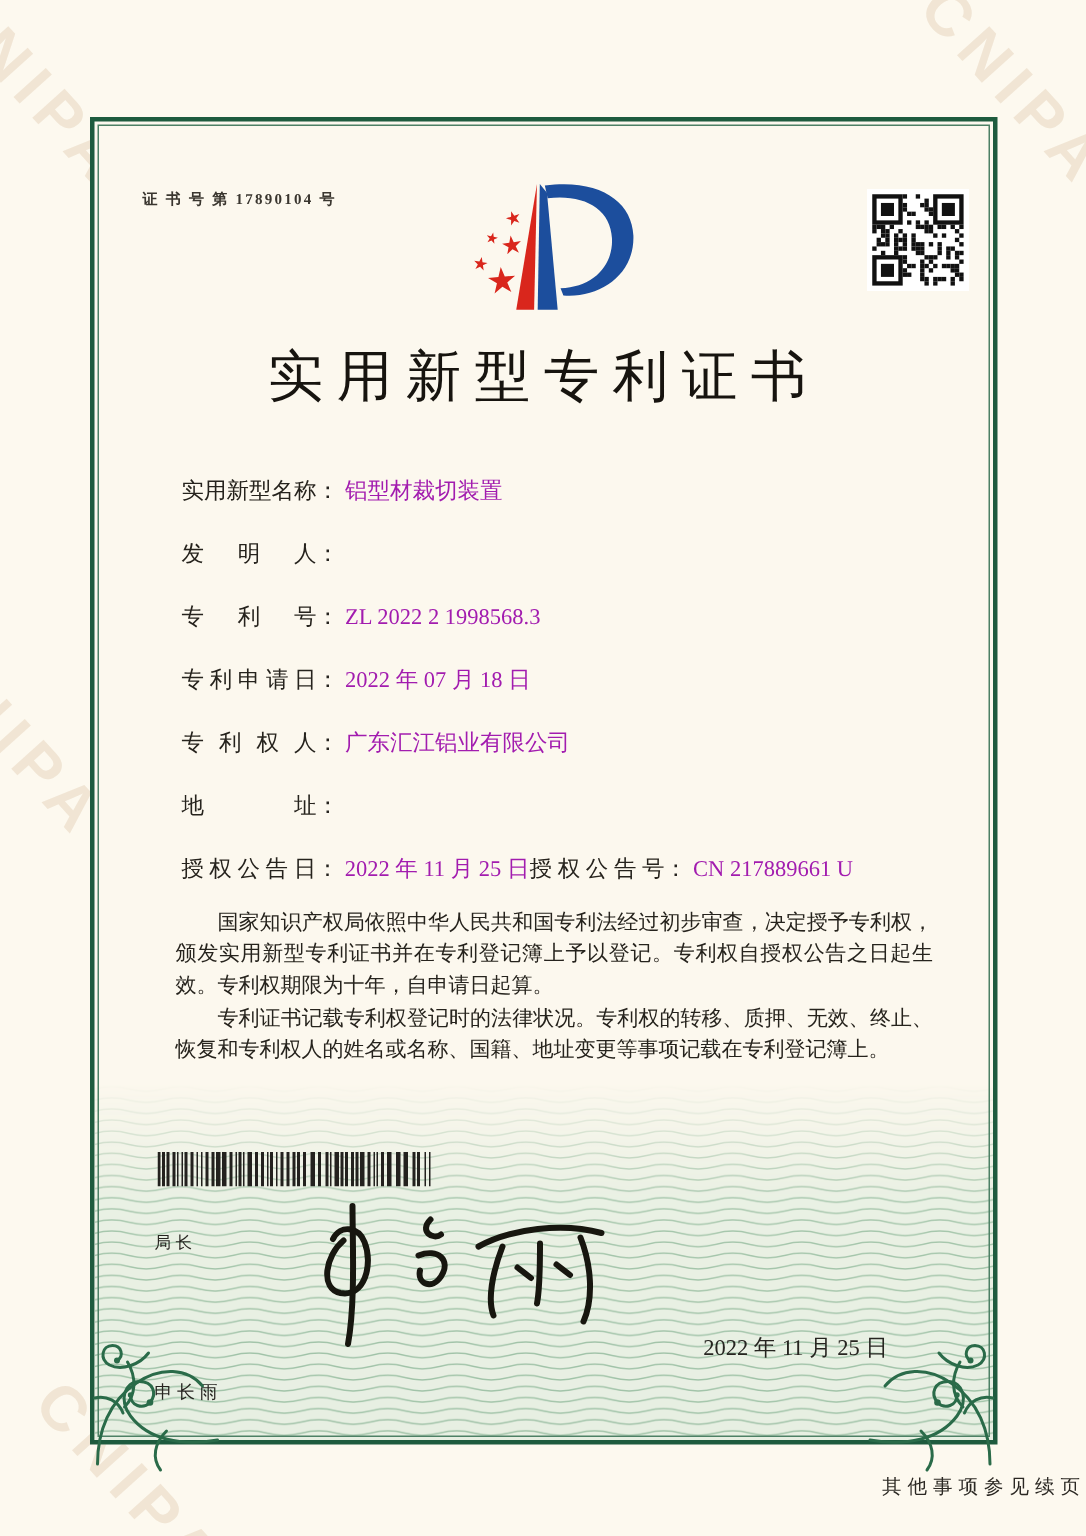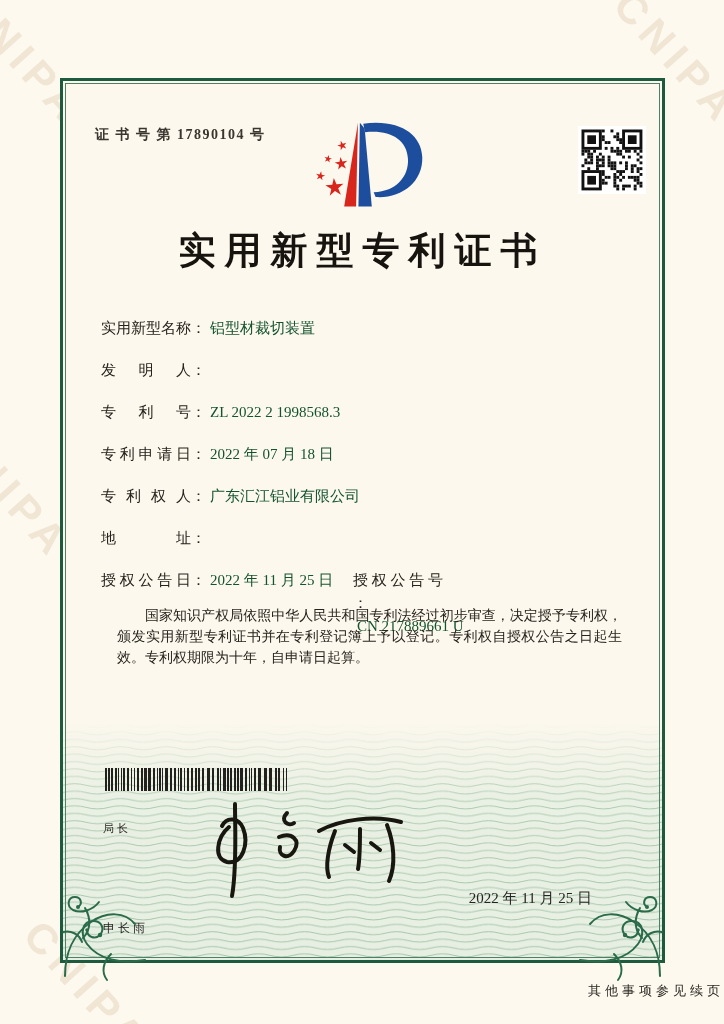--- a/index.html
+++ b/index.html
@@ -23,37 +23,37 @@
   
   .certificate{
     position:absolute;left:60px;top:78px;width:599px;height:879px;
     border:3px solid #1e5b3e;background:#fcf8ee;
   }
   .inner-border{position:absolute;inset:2px;border:1px solid #4d8065;pointer-events:none;}
   .bottom-wash{position:absolute;left:0;right:0;bottom:0;height:238px;pointer-events:none;}
   .bottom-wash svg{display:block;width:100%;height:100%;}
   .content{position:absolute;inset:0;}
   
-  .cert-no{position:absolute;left:32px;top:45px;font-size:14px;font-weight:600;letter-spacing:1.5px;color:#3a362f;text-align:center;}
+  .cert-no{position:absolute;left:32px;top:45px;font-size:10px;font-weight:600;letter-spacing:1.5px;color:#3a362f;text-align:center;}
   .qr{position:absolute;right:16px;top:45px;width:68px;height:68px;background:#fff;}
   .logo{position:absolute;top:36px;left:50%;margin-left:-57px;width:143px;height:100px;}
   .title{
     position:absolute;top:145px;left:0;width:100%;text-align:center;
-    font-size:37px;font-weight:700;letter-spacing:9px;color:#17140f;
+    font-size:37px;font-weight:400;letter-spacing:9px;color:#17140f;
   }
   
   .fields{position:absolute;left:38px;right:40px;top:236px;font-size:15px;}
-  .frow{margin-bottom:19px;line-height:23px;display:flex;}
+  .frow{margin-bottom:19px;line-height:23px;display:flex;margin-left:20px;}
   .flabel{display:inline-block;width:90px;text-align:justify;text-align-last:justify;flex:none;color:#26231d;}
   .fcolon{flex:none;}
-  .fvalue{margin-left:4px;color:#14532d;}
+  .fvalue{margin-left:4px;color:#a21caf;}
   .addr-value{display:inline-block;max-width:402px;margin-left:4px;}
   .grant-row{display:flex;line-height:23px;margin-top:9px;}
-  .grant-left{width:252px;display:flex;flex:none;}
-  .grant-right{display:flex;flex-direction:column;}
+  .grant-left{width:252px;display:flex;flex:none;justify-content:flex-end;}
+  .grant-right{display:flex;}
   
   .bodytext{position:absolute;left:38px;right:40px;top:524px;font-size:14px;line-height:21px;text-align:justify;color:#26231d;margin-left:16px;}
   .bodytext p{margin:0 0 1px 0;text-indent:2em;}
   
   .barcode{position:absolute;left:42px;top:687px;width:186px;height:23px;}
   .signer-title{position:absolute;left:40px;top:740px;font-size:11px;letter-spacing:3px;font-family:Liberation Mono, monospace;}
   .signer-name{position:absolute;left:40px;top:812px;font-size:12px;letter-spacing:3px;margin-top:27px;}
   .signature{position:absolute;left:132px;top:716px;width:250px;height:105px;}
   .issue-date{position:absolute;right:70px;top:808px;font-size:15px;}
   .page-indicator{position:absolute;left:0;width:100%;bottom:7px;text-align:center;font-size:13px;color:#33302a;}
@@ -291,20 +291,21 @@
         <span class="grant-right">
           <span class="flabel">授权公告号</span>
             <span class="fcolon">：</span>
           <span class="fvalue">CN 217889661 U</span>
         </span>
       </div>
     </div>
 
     <div class="bodytext">
       <p>国家知识产权局依照中华人民共和国专利法经过初步审查，决定授予专利权，颁发实用新型专利证书并在专利登记簿上予以登记。专利权自授权公告之日起生效。专利权期限为十年，自申请日起算。</p>
+      <p>专利证书记载专利权登记时的法律状况。专利权的转移、质押、无效、终止、恢复和专利权人的姓名或名称、国籍、地址变更等事项记载在专利登记簿上。</p>
     </div>
 
     <svg class="barcode" id="barcode" viewBox="0 0 186 23" preserveAspectRatio="none">
         <rect x="0" y="0" width="2" height="23" fill="#23211e"></rect>
         <rect x="3" y="0" width="2" height="23" fill="#23211e"></rect>
         <rect x="6" y="0" width="2" height="23" fill="#23211e"></rect>
         <rect x="10" y="0" width="2" height="23" fill="#23211e"></rect>
         <rect x="13" y="0" width="1" height="23" fill="#23211e"></rect>
         <rect x="16" y="0" width="1" height="23" fill="#23211e"></rect>
         <rect x="18" y="0" width="2" height="23" fill="#23211e"></rect>

